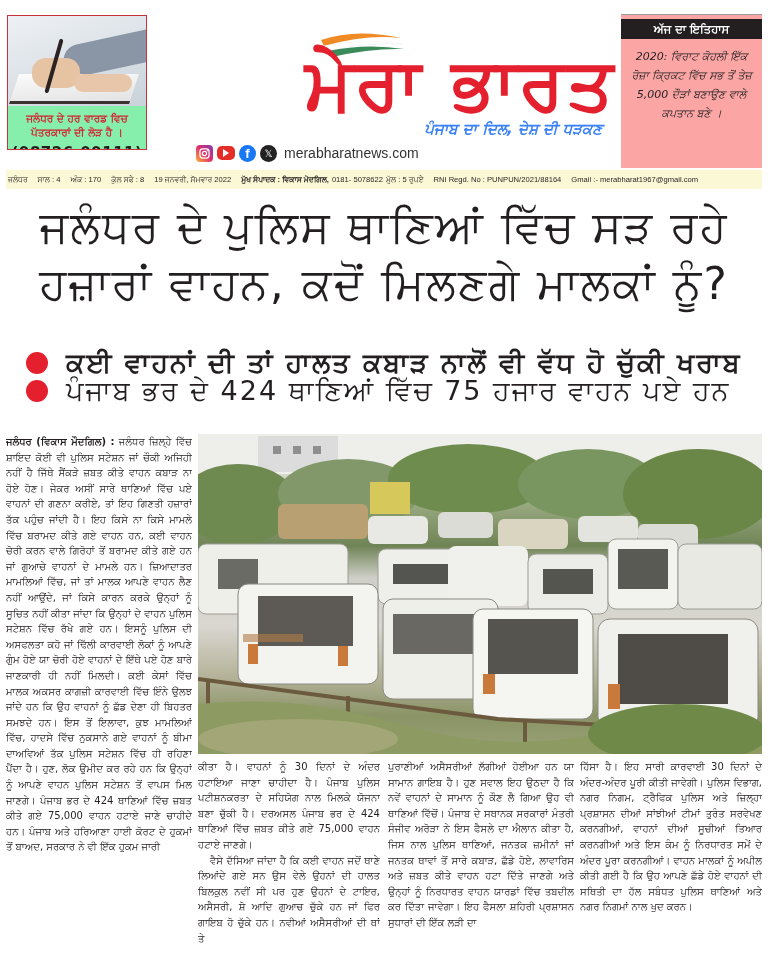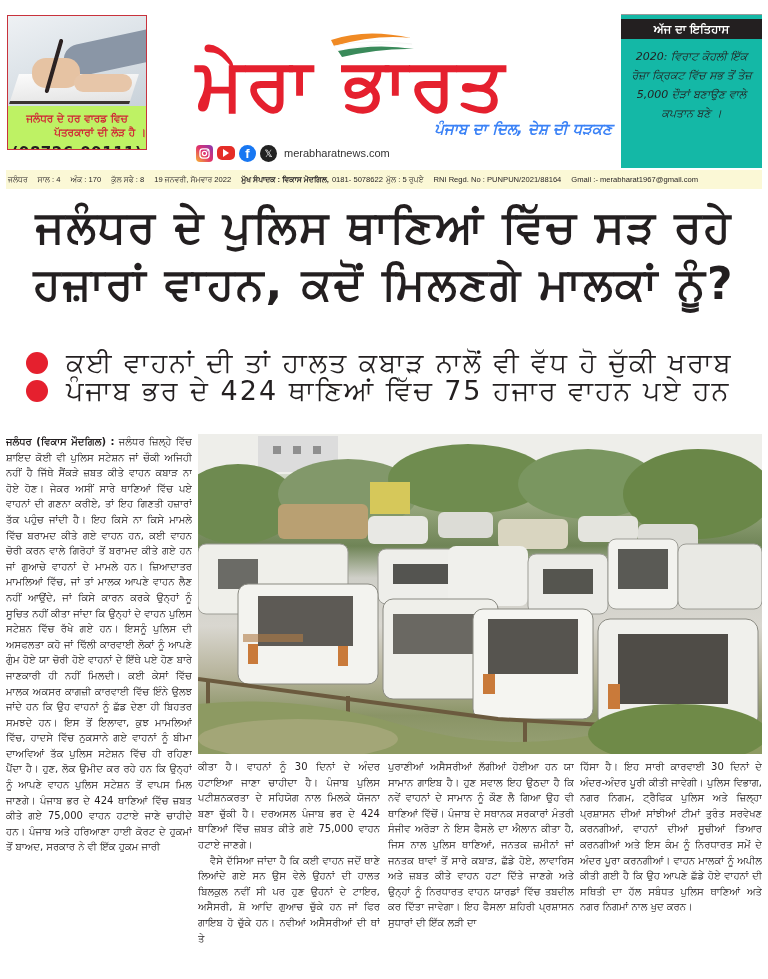--- a/index.html
+++ b/index.html
@@ -4,21 +4,21 @@
 <style>
   * { box-sizing: border-box; margin: 0; padding: 0; }
   html, body { width: 768px; height: 979px; background: #ffffff; overflow: hidden; }
   body { font-family: "DejaVu Sans", sans-serif; color: #231f20; position: relative; }
 
   
   .masthead { position: absolute; left: 0; top: 0; width: 768px; height: 172px; }
 
   .ad-box {
     position: absolute; left: 7px; top: 15px; width: 140px; height: 135px;
-    border: 1.5px solid #c8323c; background: #bef264; overflow: hidden;
+    border: 1.5px solid #c8323c; background: #86efac; overflow: hidden;
   }
   .ad-photo {
     position: absolute; left: 0; top: 0; width: 100%; height: 90px;
     background: linear-gradient(160deg, #eef1f4 0%, #dfe5ea 40%, #c9d2da 100%);
   }
   .ad-photo .paper {
     position: absolute; left: 6px; top: 58px; width: 120px; height: 30px;
     background: linear-gradient(175deg, #fbfbfb, #e3e3e3); transform: skewX(-18deg);
     border-bottom: 3px solid #3a3330;
   }
@@ -36,49 +36,49 @@
   }
   .ad-photo .pen {
     position: absolute; left: 44px; top: 22px; width: 4px; height: 56px;
     background: #2b2222; transform: rotate(16deg); border-radius: 2px;
   }
   .ad-line {
     position: absolute; left: 0; width: 100%; text-align: center;
     color: #d12a36; font-weight: bold; font-size: 10.5px; line-height: 13px;
   }
   .ad-line.l1 { top: 96px; }
-  .ad-line.l2 { top: 110px; text-align: right; }
+  .ad-line.l2 { top: 110px; }
   .ad-phone {
     position: absolute; left: 0; top: 128px; width: 100%; text-align: center;
     font-weight: bold; font-size: 15px; color: #231f20; letter-spacing: 0.5px;
   }
 
-  .logo-wrap { position: absolute; left: 196px; top: 30px; width: 430px; height: 110px; }
+  .logo-wrap { position: absolute; left: 186px; top: 30px; width: 430px; height: 110px; text-align: right; }
   .logo-swoosh { position: absolute; left: 130px; top: 0; width: 90px; height: 28px; }
   .logo-text {
     position: absolute; left: 0; top: 14px; width: 430px;
     font-family: "DejaVu Sans", sans-serif; font-weight: bold;
     font-size: 72px; line-height: 80px; color: #e5202e; letter-spacing: 3px; white-space: nowrap;
   }
   .logo-tagline {
     position: absolute; right: 14px; top: 90px;
     font-style: italic; font-weight: bold; font-size: 15px; color: #3b82f6; white-space: nowrap;
   }
 
   .social-row { position: absolute; left: 196px; top: 144px; height: 18px; display: flex; align-items: center; gap: 4px; }
   .soc { width: 17px; height: 17px; border-radius: 4px; display: flex; align-items: center; justify-content: center; }
   .soc.ig { background: linear-gradient(45deg, #f7b733, #e1306c 50%, #833ab4); }
   .soc.yt { background: #e52d27; border-radius: 5px; width: 18px; height: 14px; }
   .soc.fb { background: #1877f2; border-radius: 50%; color: #fff; font-weight: bold; font-size: 13px; font-family: "Liberation Sans", sans-serif; }
   .soc.x { background: #222; border-radius: 50%; color: #fff; font-size: 10px; font-family: "Liberation Sans", sans-serif; }
-  .site-url { font-family: "Liberation Sans", sans-serif; font-size: 11px; color: #333; margin-left: 3px; }
+  .site-url { font-family: "Liberation Sans", sans-serif; font-size: 14px; color: #333; margin-left: 3px; }
 
   .history-box {
     position: absolute; left: 621px; top: 14px; width: 141px; height: 154px;
-    background: #14b8a6; border-top: 1px solid #9a9a9a;
+    background: #fca5a5; border-top: 1px solid #9a9a9a;
   }
   .history-head {
     margin: 4px 0 0 0; height: 20px; background: #231f20; color: #fff;
     font-size: 11.5px; font-weight: bold; text-align: center; line-height: 20px;
   }
   .history-body {
     padding: 8px 6px 0 6px; text-align: center; font-style: italic;
     font-size: 11px; line-height: 19px; color: #231f20;
   }
 
@@ -89,27 +89,27 @@
     font-family: "Liberation Sans", sans-serif; font-size: 7.6px; color: #231f20; white-space: nowrap;
     padding-left: 2px;
   }
   .info-strip span { margin-right: 10px; }
   .info-strip .editor { font-weight: bold; margin-right: 3px; }
   .info-strip .tight { margin-right: 3px; }
 
   
   .headline {
     position: absolute; left: 0; top: 198px; width: 768px; text-align: center;
-    font-weight: bold; font-size: 44px; line-height: 57px; color: #231f20; letter-spacing: 2px;
+    font-weight: normal; font-size: 44px; line-height: 57px; color: #231f20; letter-spacing: 2px;
   }
   .sub {
     position: absolute; left: 26px; height: 36px; display: flex; align-items: center;
     font-size: 27px; color: #231f20; white-space: nowrap; letter-spacing: 2px;
   }
-  .sub.s1 { top: 345px; }
+  .sub.s1 { top: 345px; font-weight: bold; }
   .sub.s2 { top: 373px; }
   .bullet { width: 22px; height: 22px; border-radius: 50%; background: #e5202e; margin-right: 18px; flex: none; }
 
   
   .col {
     position: absolute; font-size: 10px; line-height: 15.6px; color: #231f20;
     text-align: justify; overflow: hidden;
   }
   .col p { margin: 0; }
   .col .indent { text-indent: 12px; }

